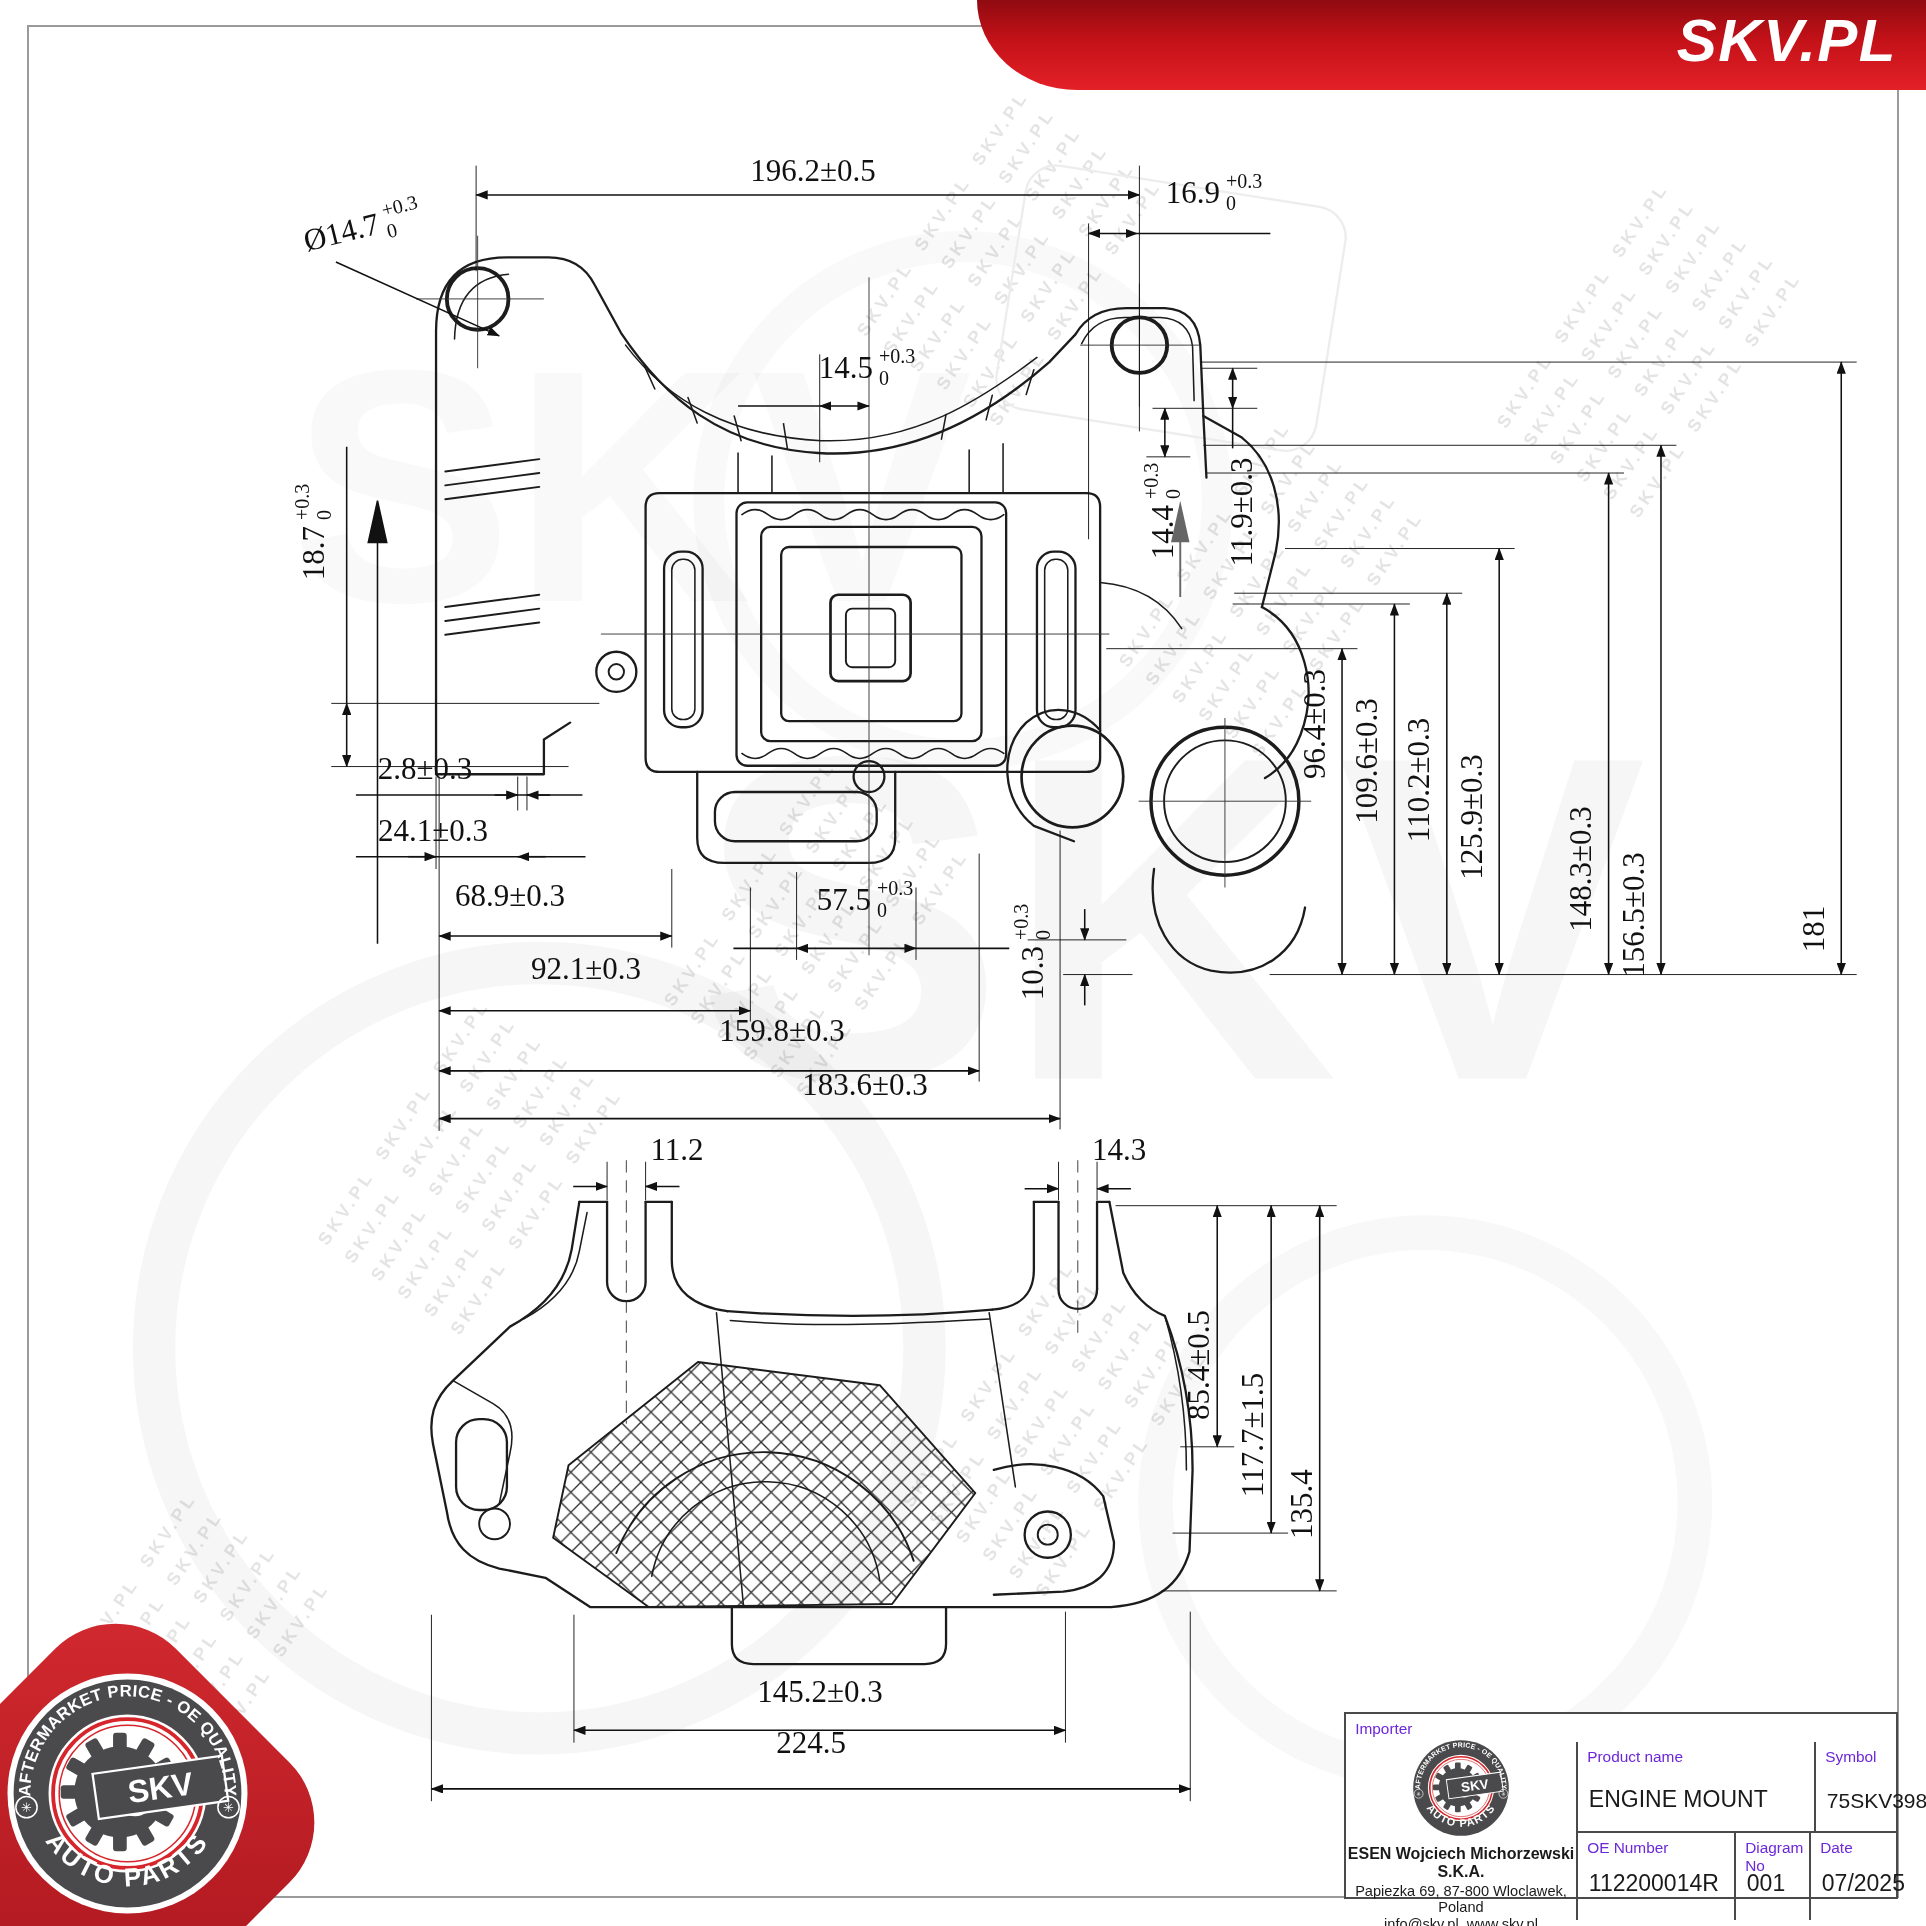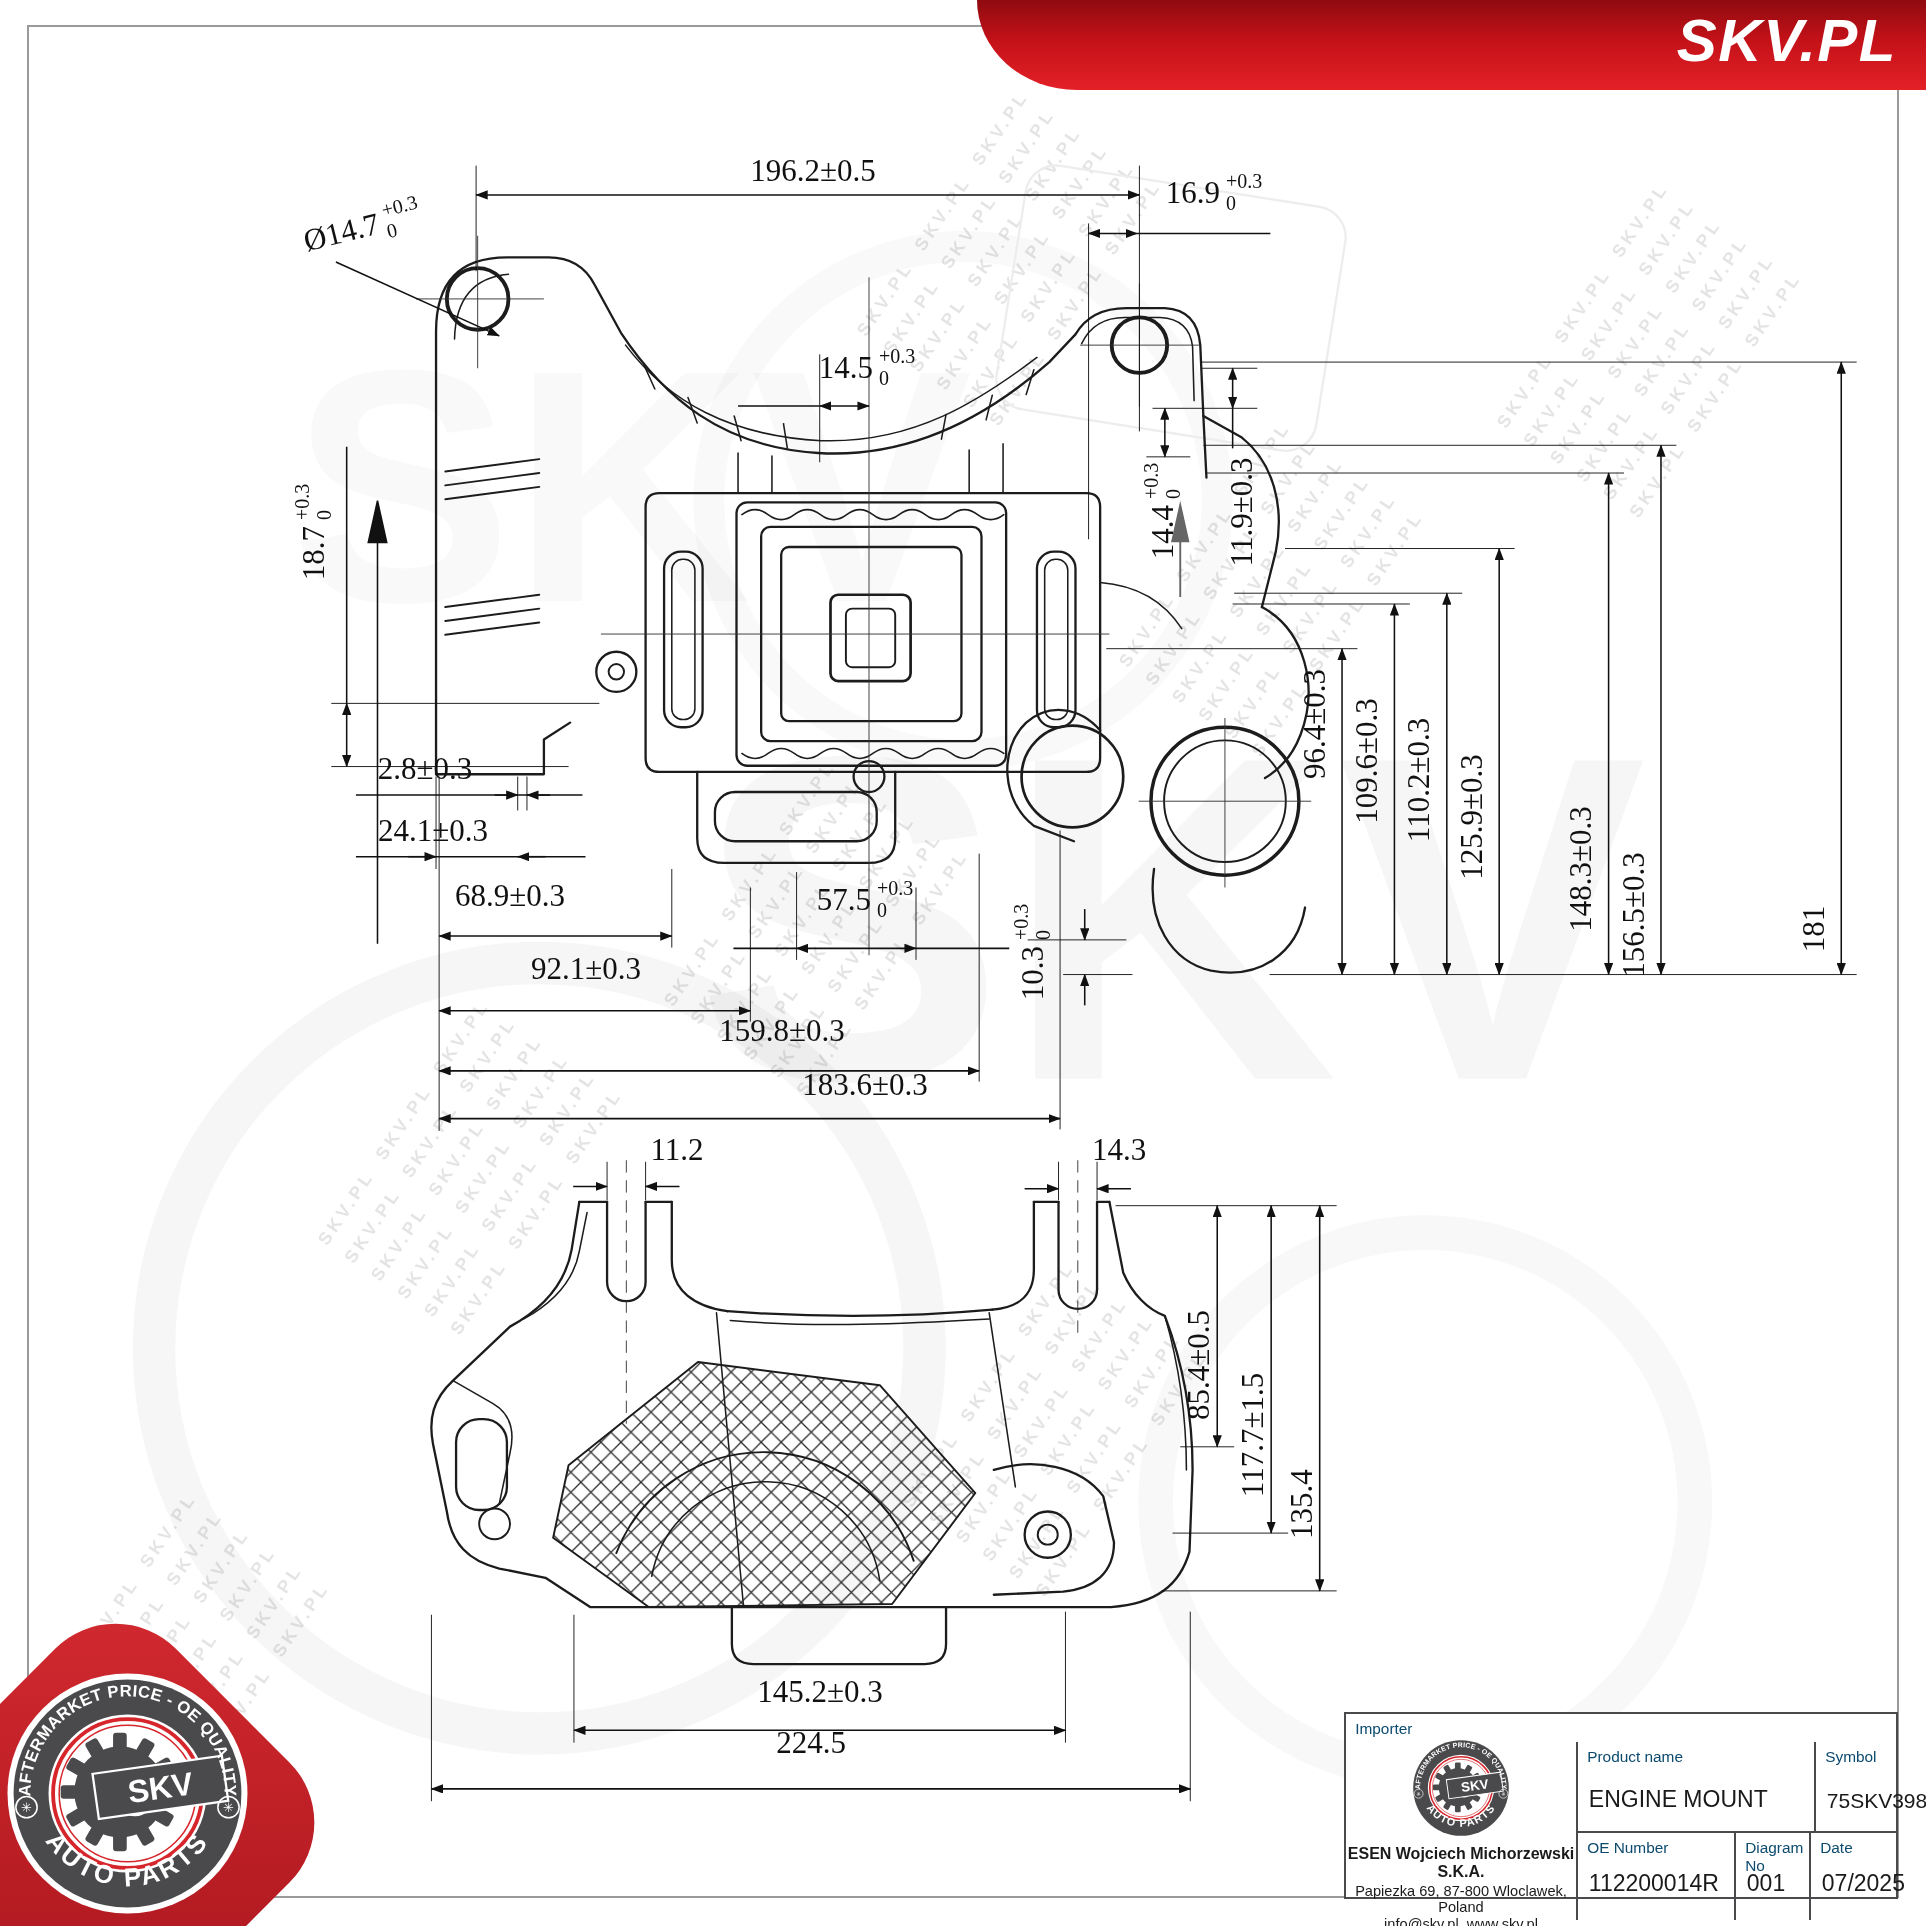--- a/index.html
+++ b/index.html
@@ -30,21 +30,21 @@
   
   .blob{position:absolute;left:-50px;top:1657px;width:331px;height:331px;z-index:4;
         background:linear-gradient(135deg,#d32a30,#a8151c);border-radius:85px;transform:rotate(45deg);}
   .badge-big{position:absolute;left:6.2px;top:1672px;width:243px;height:243px;z-index:5;}
   
   .tblock{position:absolute;left:1344px;top:1712px;width:550px;height:183px;z-index:4;
           border:2.3px solid #4a4a4c;background:#fff;}
   .cell{position:absolute;box-sizing:border-box;}
   .bl{border-left:2.3px solid #4a4a4c;margin-top:28px;}
   .bt{border-top:2.3px solid #4a4a4c;}
-  .cl{position:absolute;left:9.2px;top:6.2px;font-size:15.4px;color:#0c4a6e;}
+  .cl{position:absolute;left:9.2px;top:6.2px;font-size:15.4px;color:#6d28d9;}
   .cv{position:absolute;left:10.8px;bottom:23px;font-size:23px;color:#1a1a1a;}
   .imp-wrap{position:absolute;left:0;top:23px;width:100%;text-align:center;}
   .imp-name{font-size:16px;font-weight:bold;color:#1a1a1a;margin-top:3.1px;}
   .imp-line{font-size:14.6px;color:#1a1a1a;margin-top:1.5px;}
 </style>
 </head>
 <body>
 
 <div class="frame"></div>
 

